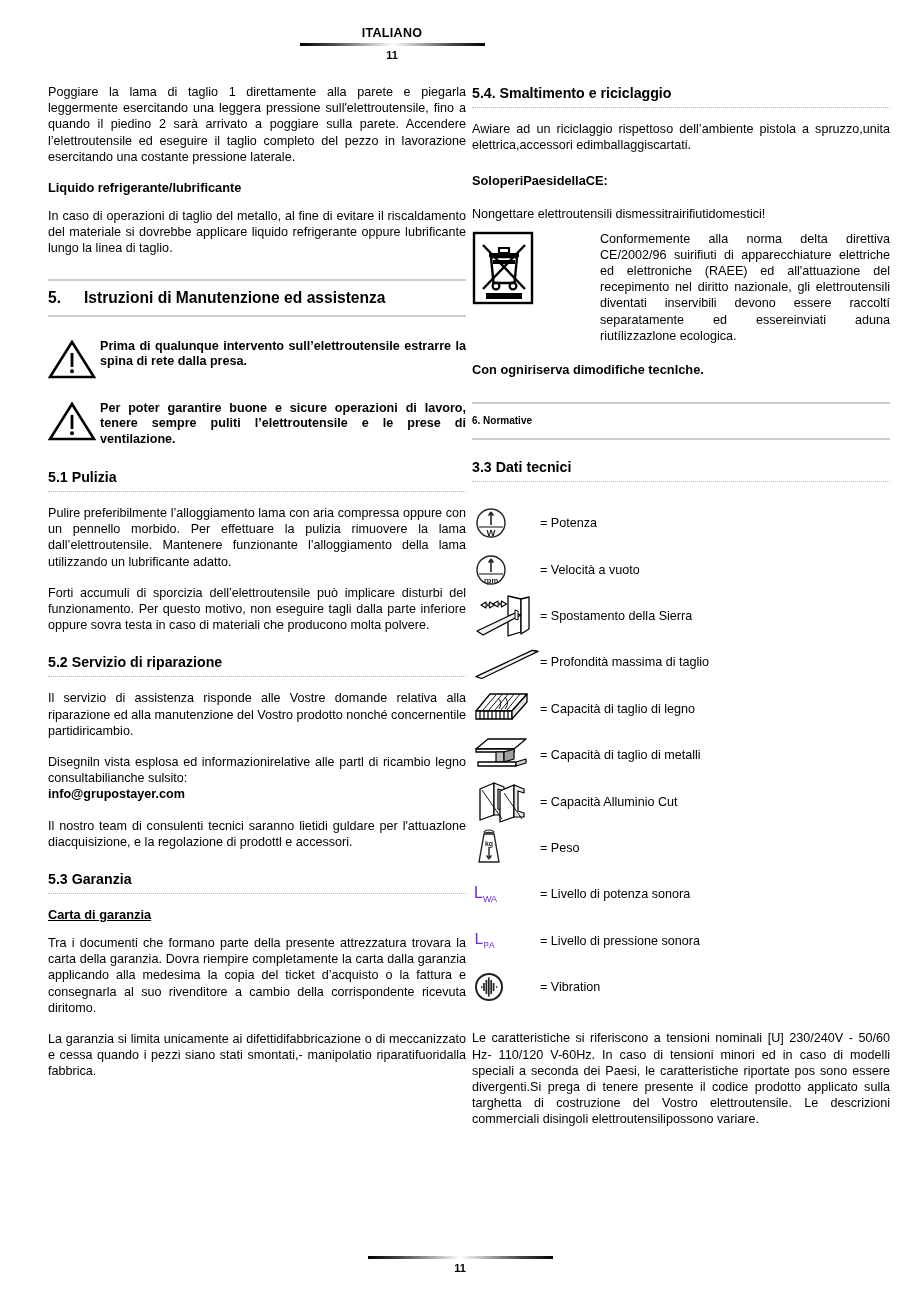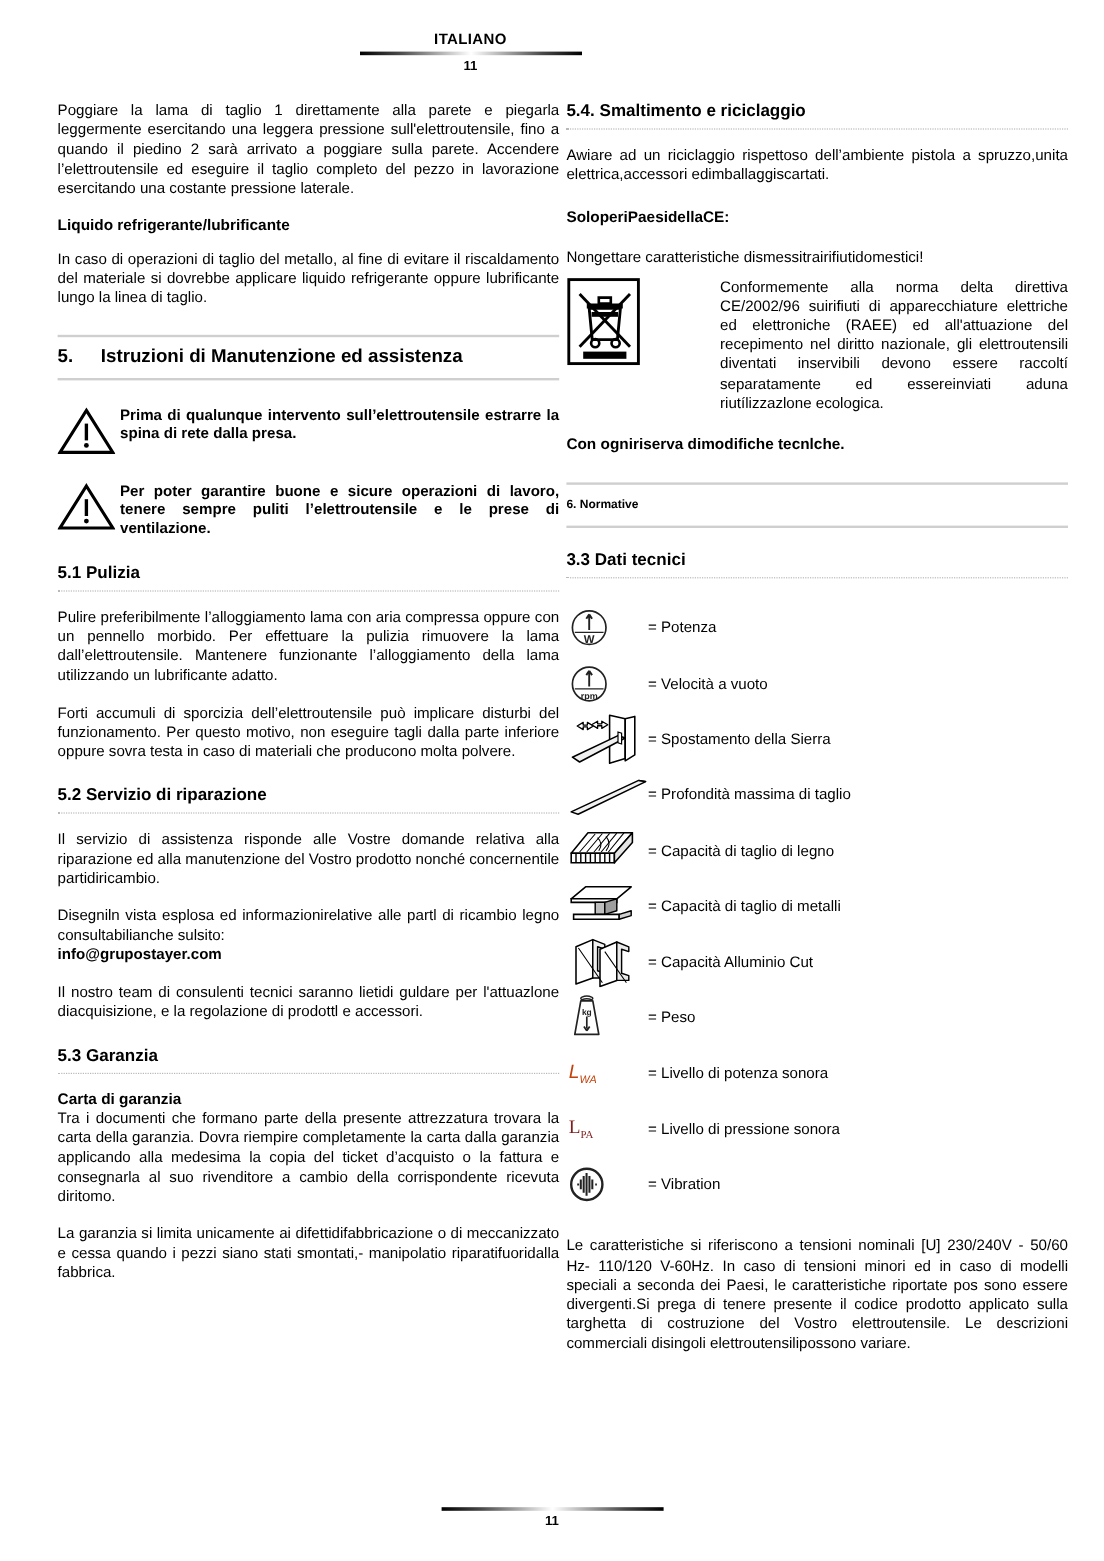--- a/index.html
+++ b/index.html
@@ -77,21 +77,21 @@
   }
   p.body.tight { margin-bottom: 0; }
   p.nojust { text-align: left; }
 
   h3.subhead {
     font-size: 12.8px;
     font-weight: bold;
     margin: 0 0 12px 0;
     line-height: 16px;
   }
-  h3.subhead.nogap { margin-bottom: 0; }
+  h3.subhead.nogap { margin-bottom: 12px; text-decoration: underline; }
 
   
   .sec-major {
     margin: 22px 0 20px 0;
   }
   .sec-major .rule {
     height: 2px;
     background: #cfcfcf;
     width: 100%;
   }
@@ -270,21 +270,21 @@
 
   <div class="sec-sub" style="margin-top:0">
     <div class="sec-title">5.4. Smaltimento e riciclaggio</div>
     <div class="dotrule"></div>
   </div>
 
   <p class="body" style="margin-bottom:20px">Awiare ad un riciclaggio rispettoso dell’ambiente pistola a spruzzo,unita elettrica,accessori edimballaggiscartati.</p>
 
   <h3 class="subhead" style="margin-bottom:17px">SoloperiPaesidellaCE:</h3>
 
-  <p class="body" style="margin-bottom:8px">Nongettare caratteristiche dismessitrairifiutidomestici!</p>
+  <p class="body" style="margin-bottom:8px">Nongettare elettroutensili dismessitrairifiutidomestici!</p>
 
   <div class="weee-row">
     <div class="weee-icon">
       <svg width="64" height="74" viewBox="0 0 64 74" aria-hidden="true">
         <rect x="2" y="2" width="58" height="70" fill="none" stroke="#000" stroke-width="2.4"></rect>
 
         <path d="M19 26 h26 l-2.5 26 h-21 z" fill="none" stroke="#000" stroke-width="2.4" stroke-linejoin="miter"></path>
 
         <path d="M17 22 h30 v4 h-30 z" fill="#000"></path>
         <path d="M27 17 h10 v5 h-10 z" fill="none" stroke="#000" stroke-width="2.2"></path>
@@ -430,28 +430,28 @@
           <path d="M10 6 L20 6 L25 34 L5 34 Z" fill="none" stroke="#222" stroke-width="1.4" stroke-linejoin="round"></path>
           <text x="15" y="18" font-family="'Liberation Sans',sans-serif" font-size="7" font-weight="bold" text-anchor="middle" fill="#222">kg</text>
           <path d="M15 19 l0 10 M15 31 l-2.4 -3.6 M15 31 l2.4 -3.6" stroke="#222" stroke-width="1.4" fill="none"></path>
         </svg>
       </div>
       <div class="legend-label">= Peso</div>
     </div>
 
     <div class="legend-row">
       <div class="legend-sym">
-        <span style="font-size:16px;color:#c2410c;font-family:'Liberation Sans',sans-serif;font-style:italic;">L<span class="sub" style="font-size:9px;">WA</span></span>
+        <span style="font-size:16px;color:#6d28d9;font-family:'Liberation Sans',sans-serif;">L<span class="sub" style="font-size:9px;">WA</span></span>
       </div>
       <div class="legend-label">= Livello di potenza sonora</div>
     </div>
 
     <div class="legend-row">
       <div class="legend-sym">
-        <span style="font-size:16px;color:#7f1d1d;font-family:Liberation Serif, serif;">L<span class="sub" style="font-size:9px;">PA</span></span>
+        <span style="font-size:16px;color:#6d28d9;font-family:Liberation Mono, monospace;">L<span class="sub" style="font-size:9px;">PA</span></span>
       </div>
       <div class="legend-label">= Livello di pressione sonora</div>
     </div>
 
     <div class="legend-row">
       <div class="legend-sym">
         <svg width="30" height="30" viewBox="0 0 30 30" aria-hidden="true">
           <circle cx="15" cy="15" r="13" fill="none" stroke="#222" stroke-width="2"></circle>
           <path d="M7 15 h1.6 M10 11 v8 M12.4 8 v14 M14.8 5.5 v19 M17.2 8 v14 M19.6 11 v8 M22 15 h1.4" stroke="#222" stroke-width="1.7" fill="none"></path>
         </svg>

